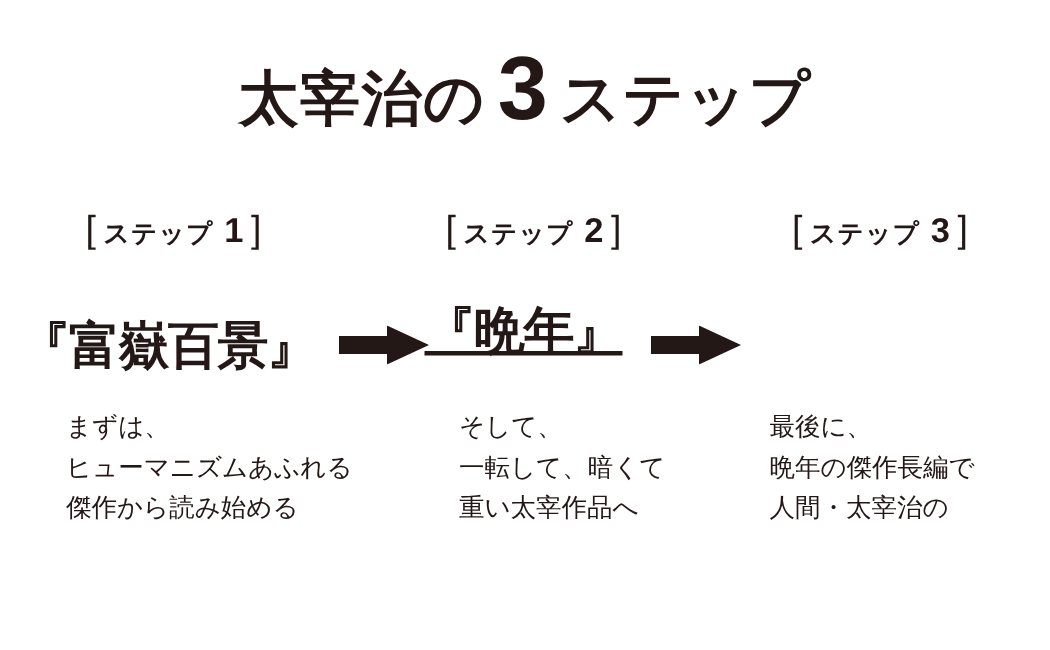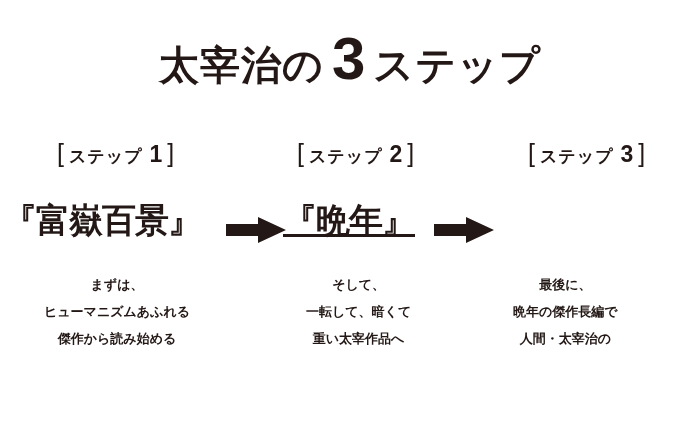--- a/index.html
+++ b/index.html
@@ -69,45 +69,44 @@
 
   
   .book-title {
     position: absolute;
     top: 198px;
     font-size: 34px;
     font-weight: 900;
     letter-spacing: -1px;
     white-space: nowrap;
   }
-  .c1-title { left: 3px; }
+  .c1-title { left: 13px; margin-top: 10px; }
   .c2-title { left: 283px; text-decoration: underline; }
   .c3-title { left: 491px; }
 
   
   .arrow {
     position: absolute;
     top: 217px;
     width: 60px;
     height: 26px;
   }
   .arrow svg { display: block; }
   .arrow polygon { fill: #231815; }
   .arrow-1 { left: 226px; }
   .arrow-2 { left: 434px; }
 
   
   .desc {
     position: absolute;
     top: 271px;
-    font-size: 13px;
-    font-weight: 700;
+    font-size: 17px;
+    font-weight: 400;
     line-height: 27px;
     white-space: nowrap;
-    text-align: center;
   }
   .c1-desc { left: 44px; }
   .c2-desc { left: 306px; }
   .c3-desc { left: 513px; }
 </style>
 </head>
 <body>
 
 <div class="canvas">
 

